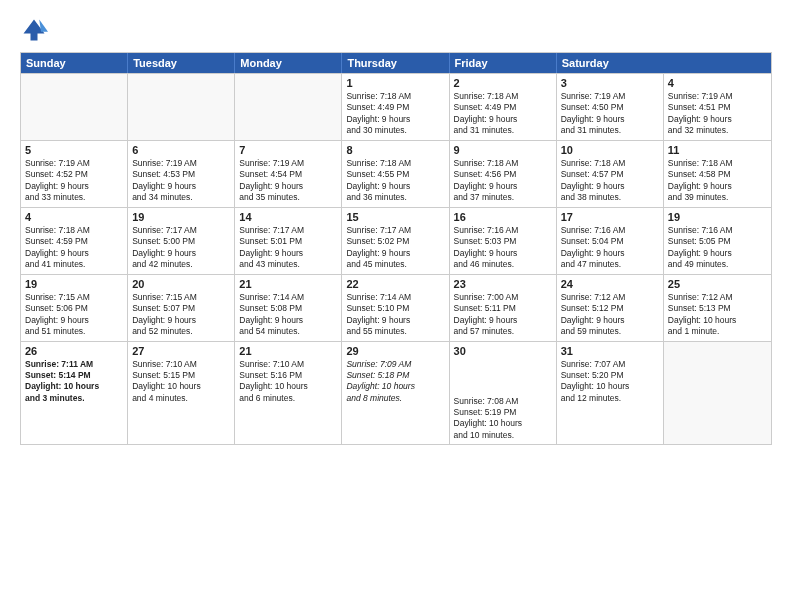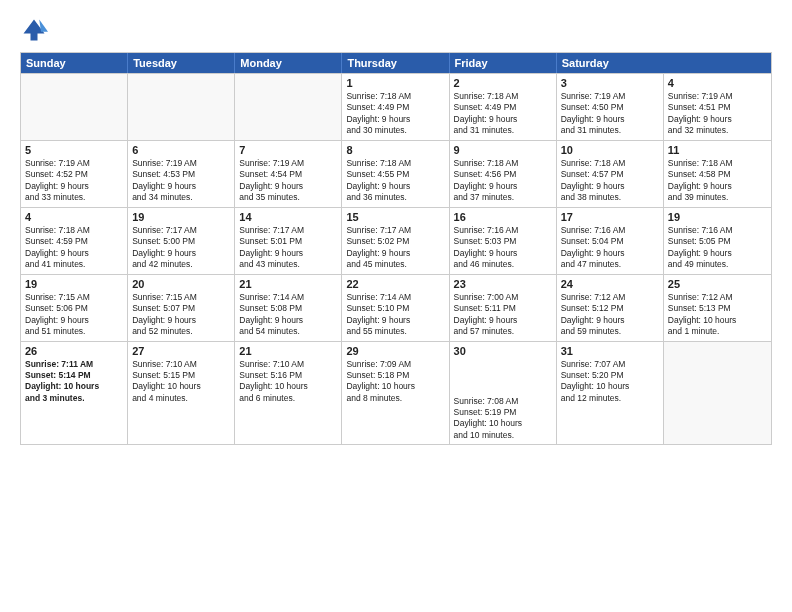--- a/index.html
+++ b/index.html
@@ -343,21 +343,21 @@
           </div>
           <div class="cal-cell">
             <div class="day-num">21</div>
             <div class="day-info" style="white-space: pre-line;">Sunrise: 7:10 AM
 Sunset: 5:16 PM
 Daylight: 10 hours
 and 6 minutes.</div>
           </div>
           <div class="cal-cell">
             <div class="day-num">29</div>
-            <div class="day-info" style="white-space: pre-line;">Sunrise: 7:09 AM
+            <div class="day-info" style="white-space: pre-line; font-style: italic;">Sunrise: 7:09 AM
 Sunset: 5:18 PM
 Daylight: 10 hours
 and 8 minutes.</div>
           </div>
           <div class="cal-cell">
             <div class="day-num">30</div>
             <div class="day-info" style="white-space: pre-line; margin-top: 37px;">Sunrise: 7:08 AM
 Sunset: 5:19 PM
 Daylight: 10 hours
 and 10 minutes.</div>

